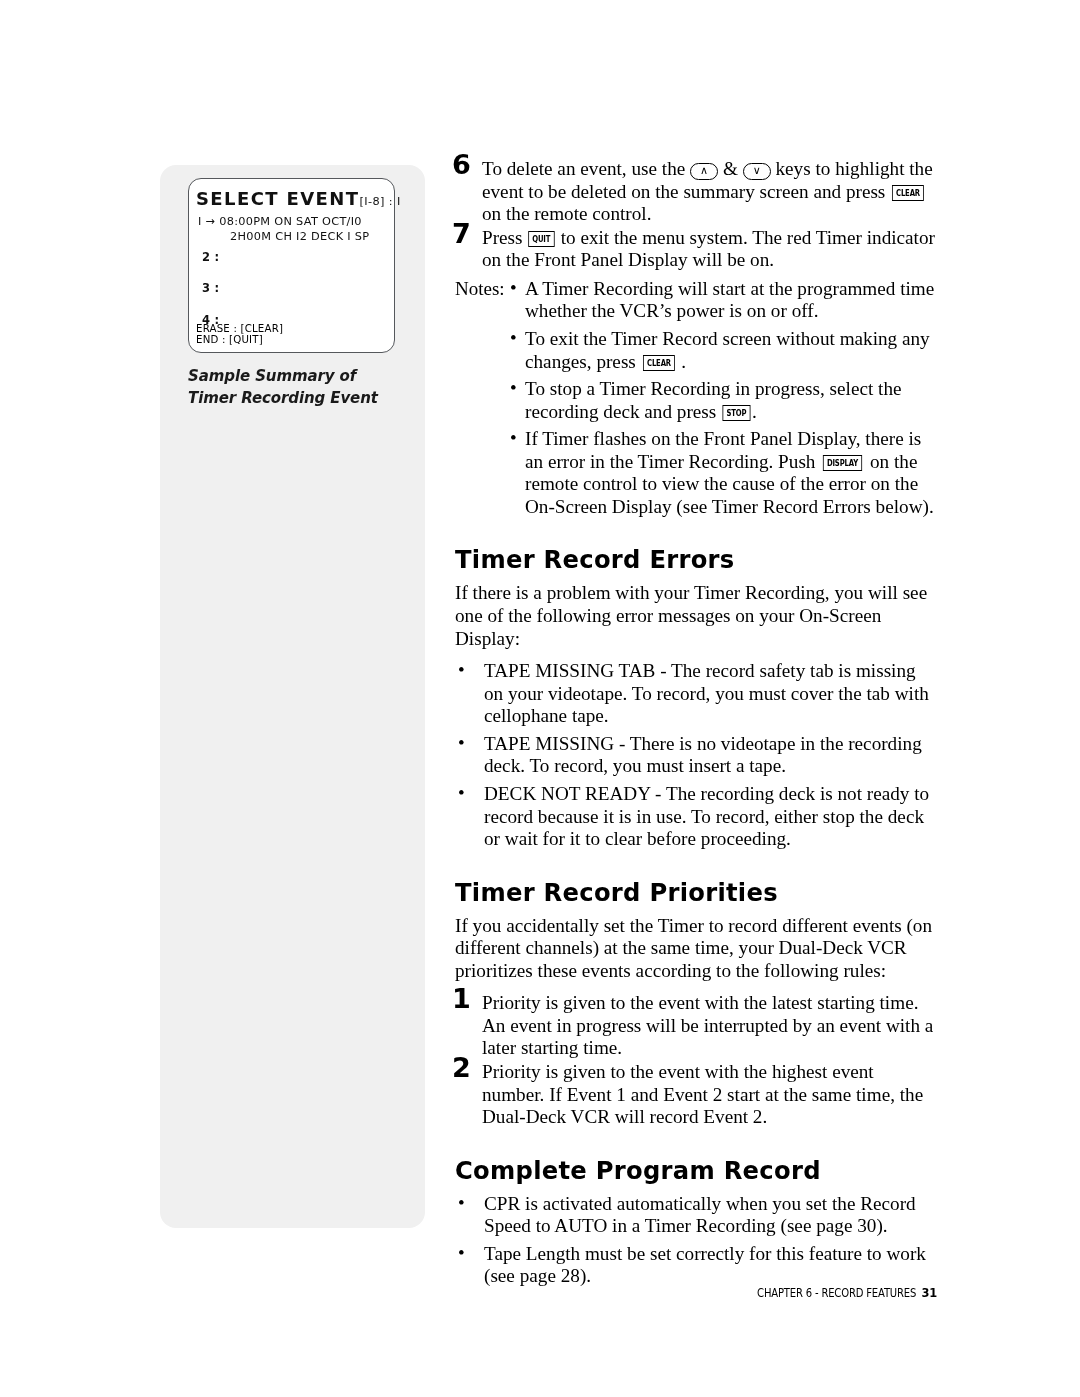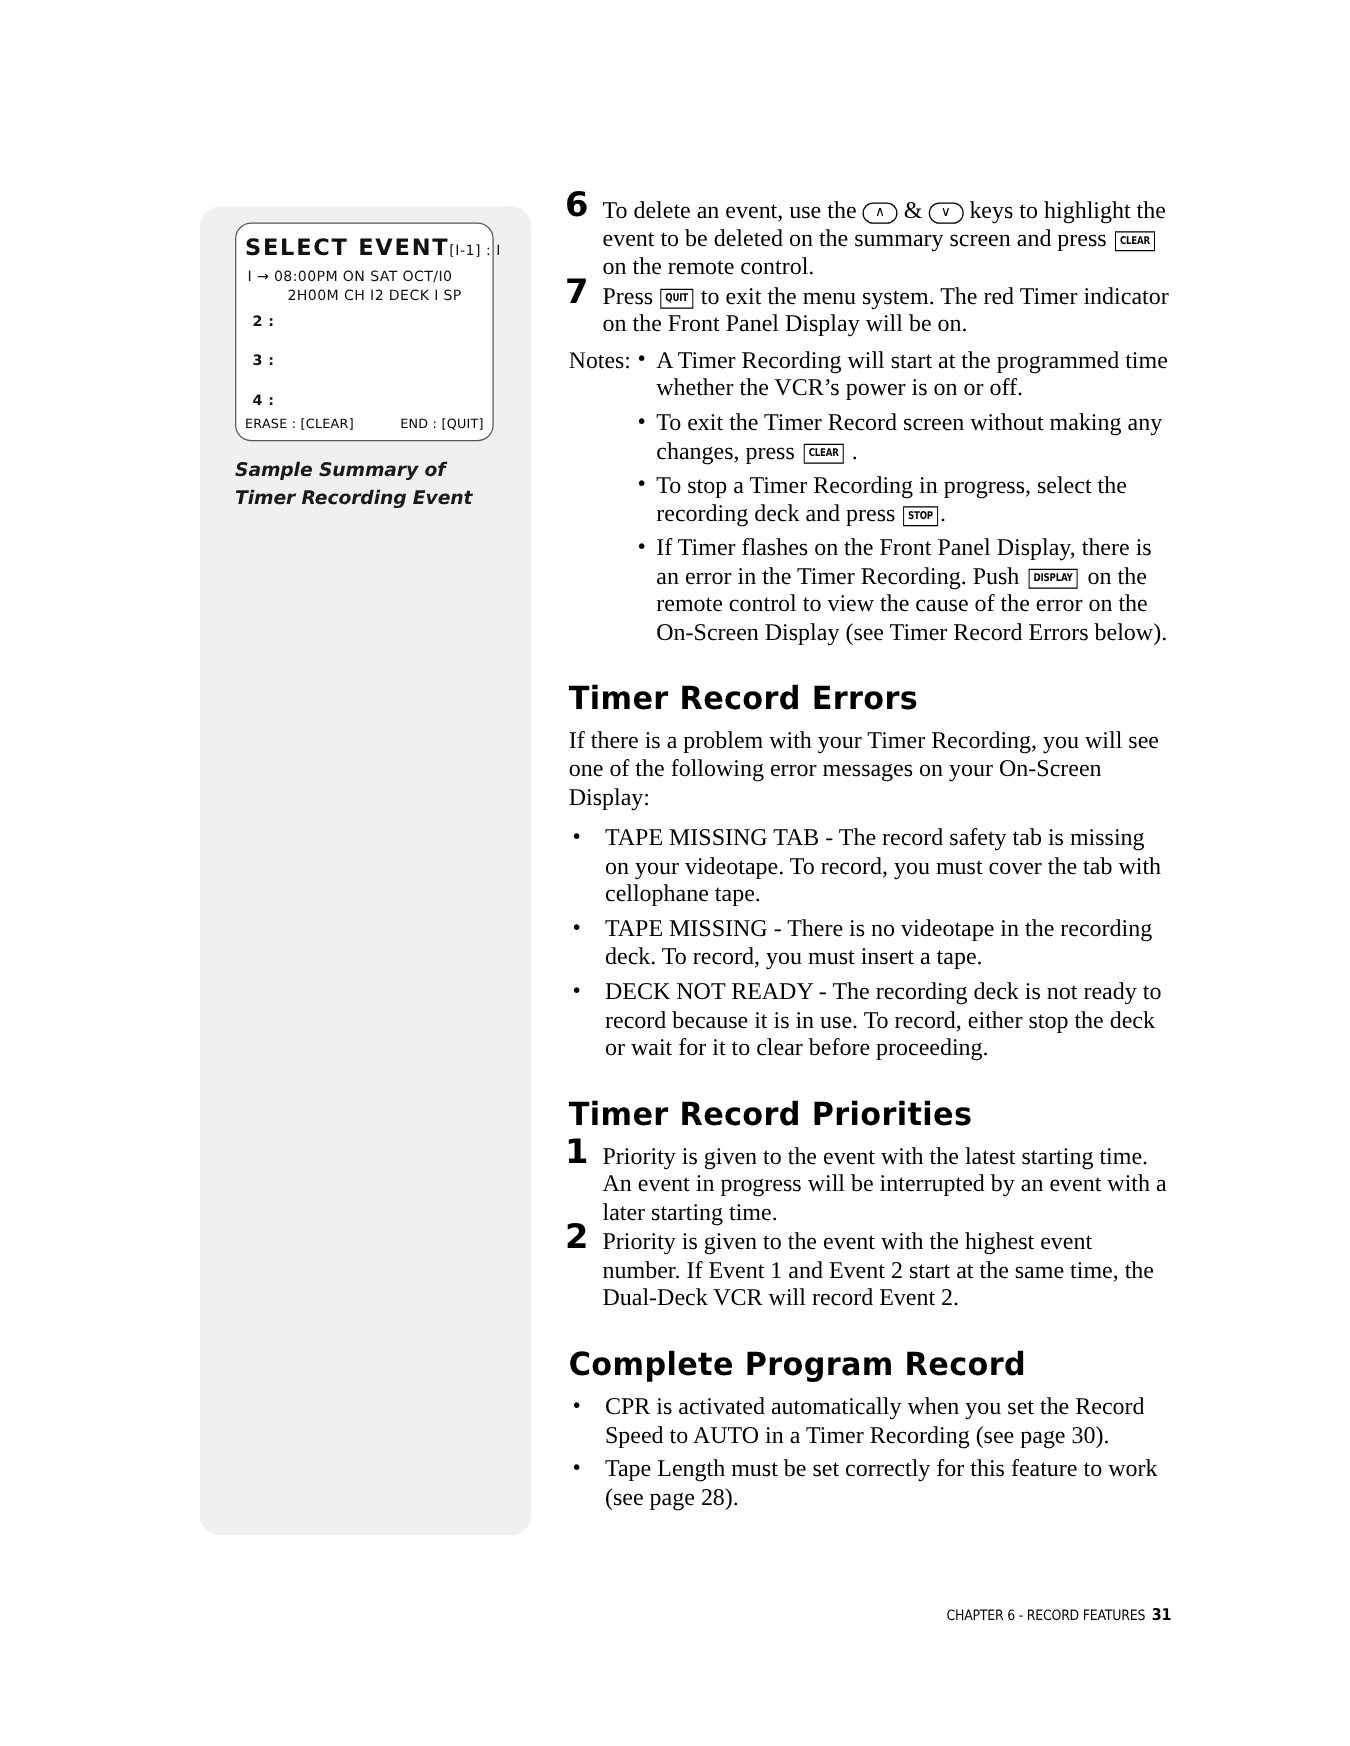--- a/index.html
+++ b/index.html
@@ -79,20 +79,21 @@
   #osd-footer {
     position: absolute;
     left: 7px;
     right: 7px;
     bottom: 7px;
     display: flex;
     justify-content: space-between;
     font-size: 10.2px;
     letter-spacing: 0.2px;
     font-weight: 500;
+    flex-direction: column;
   }
 
   
   #osd-caption {
     position: absolute;
     left: 188px;
     top: 366px;
     width: 230px;
     font-family: "DejaVu Sans", sans-serif;
     font-style: italic;
@@ -237,21 +238,21 @@
     margin-left: 6px;
   }
 </style>
 </head>
 <body>
 
 <div id="sidebar-panel"></div>
 
 <div id="osd-box">
   <div class="osd-line" id="osd-title">
-    <span class="osd-strong">SELECT EVENT</span><span class="osd-range">[I-1] : I</span>
+    <span class="osd-strong">SELECT EVENT</span><span class="osd-range">[I-8] : I</span>
   </div>
   <div class="osd-line" id="osd-ev1-a">I →  08:00PM  ON  SAT  OCT/I0</div>
   <div class="osd-line" id="osd-ev1-b">2H00M  CH I2  DECK I  SP</div>
   <div class="osd-line osd-slot">2 :</div>
   <div class="osd-line osd-slot">3 :</div>
   <div class="osd-line osd-slot">4 :</div>
   <div id="osd-footer">
     <span>ERASE : [CLEAR]</span>
     <span>END : [QUIT]</span>
   </div>
@@ -299,20 +300,21 @@
     <span class="b-dot">•</span><span>TAPE MISSING TAB - The record safety tab is missing on your videotape. To record, you must cover the tab with cellophane tape.</span>
   </div>
   <div class="bullet-item body-text">
     <span class="b-dot">•</span><span>TAPE MISSING - There is no videotape in the recording deck. To record, you must insert a tape.</span>
   </div>
   <div class="bullet-item body-text">
     <span class="b-dot">•</span><span>DECK NOT READY - The recording deck is not ready to record because it is in use. To record, either stop the deck or wait for it to clear before proceeding.</span>
   </div>
 
   <div class="section-head">Timer Record Priorities</div>
+  <div class="body-text para">If you accidentally set the Timer to record different events (on different channels) at the same time, your Dual-Deck VCR prioritizes these events according to the following rules:</div>
 
   <div class="step body-text">
     <span class="step-num">1</span><span>Priority is given to the event with the latest starting time. An event in progress will be interrupted by an event with a later starting time.</span>
   </div>
   <div class="step body-text">
     <span class="step-num">2</span><span>Priority is given to the event with the highest event number. If Event 1 and Event 2 start at the same time, the Dual-Deck VCR will record Event 2.</span>
   </div>
 
   <div class="section-head">Complete Program Record</div>
 

